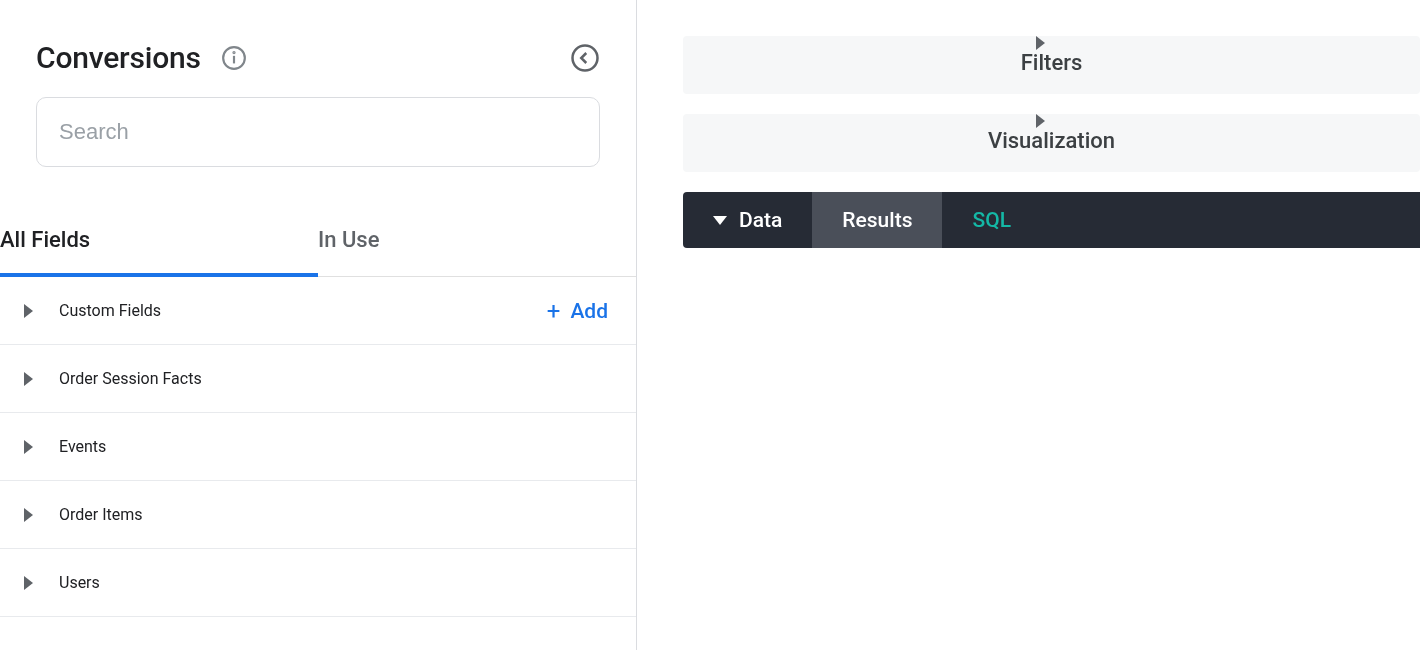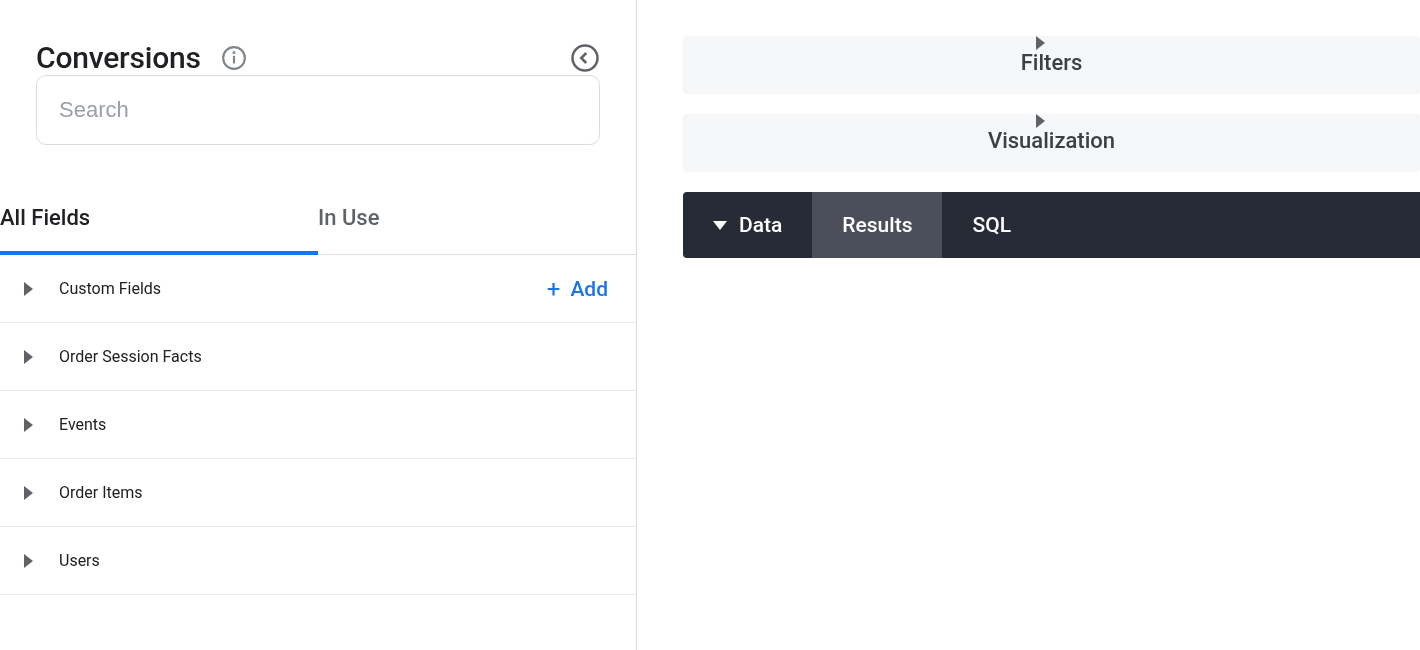--- a/index.html
+++ b/index.html
@@ -28,20 +28,21 @@
     color: #202124;
   }
   .info-icon, .collapse-icon {
     width: 30px; height: 30px;
     display: inline-flex; align-items: center; justify-content: center;
     color: #5f6368;
     cursor: pointer;
   }
   .header-spacer { flex: 1; }
   .search-wrap {
+    margin-top: 22px;
   }
   .search {
     width: 100%;
     height: 70px;
     border: 1px solid #dadce0;
     border-radius: 10px;
     padding: 0 22px;
     font-size: 22px;
     color: #202124;
     outline: none;
@@ -130,21 +131,21 @@
   }
   .section .label {
     font-size: 22px;
     font-weight: 500;
     color: #3c4043;
   }
 
   .data-bar {
     display: flex;
     align-items: stretch;
-    height: 66px;
+    height: 56px;
     background: #262b35;
     border-radius: 4px 0 0 4px;
     overflow: hidden;
   }
   .data-tab {
     display: flex;
     align-items: center;
     gap: 12px;
     padding: 0 30px;
     font-size: 21px;
@@ -153,21 +154,21 @@
     cursor: pointer;
     white-space: nowrap;
   }
   .data-tab .tri-down {
     width: 0; height: 0;
     border-left: 7px solid transparent;
     border-right: 7px solid transparent;
     border-top: 9px solid #fff;
   }
   .data-tab.results { background: #4a4f59; }
-  .data-tab.sql { color: #ffffff; }
+  .data-tab.sql { color: #14b8a6; }
 
   svg { display: block; }
 </style>
 </head>
 <body>
 
 <div class="app">
 
   <div class="left">
 

